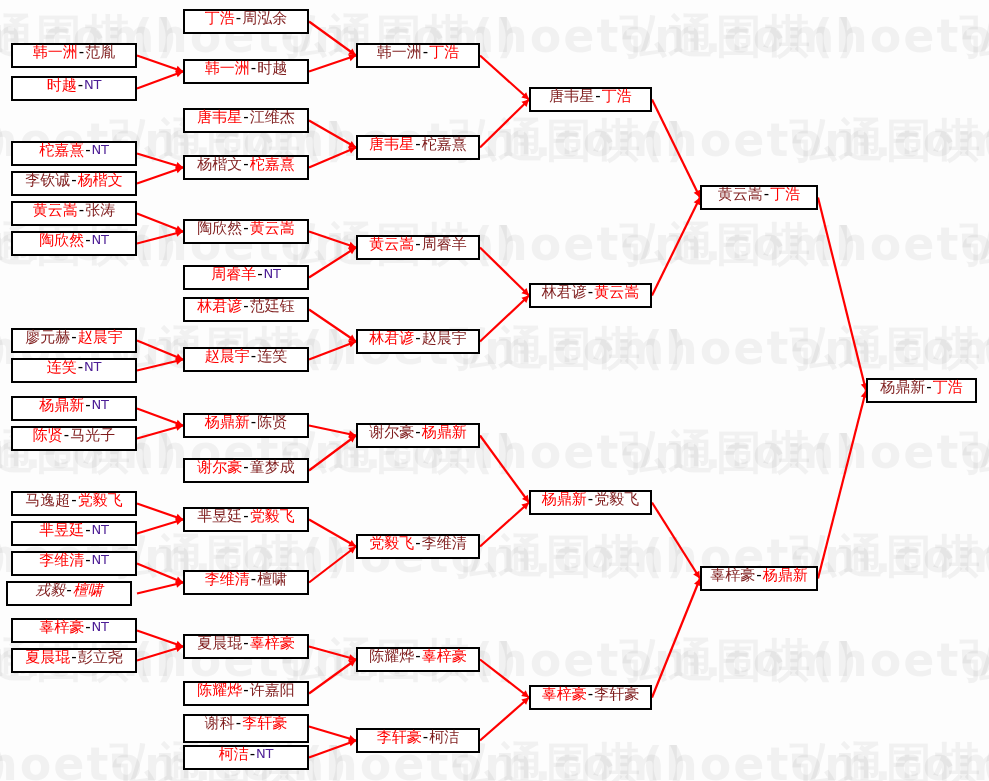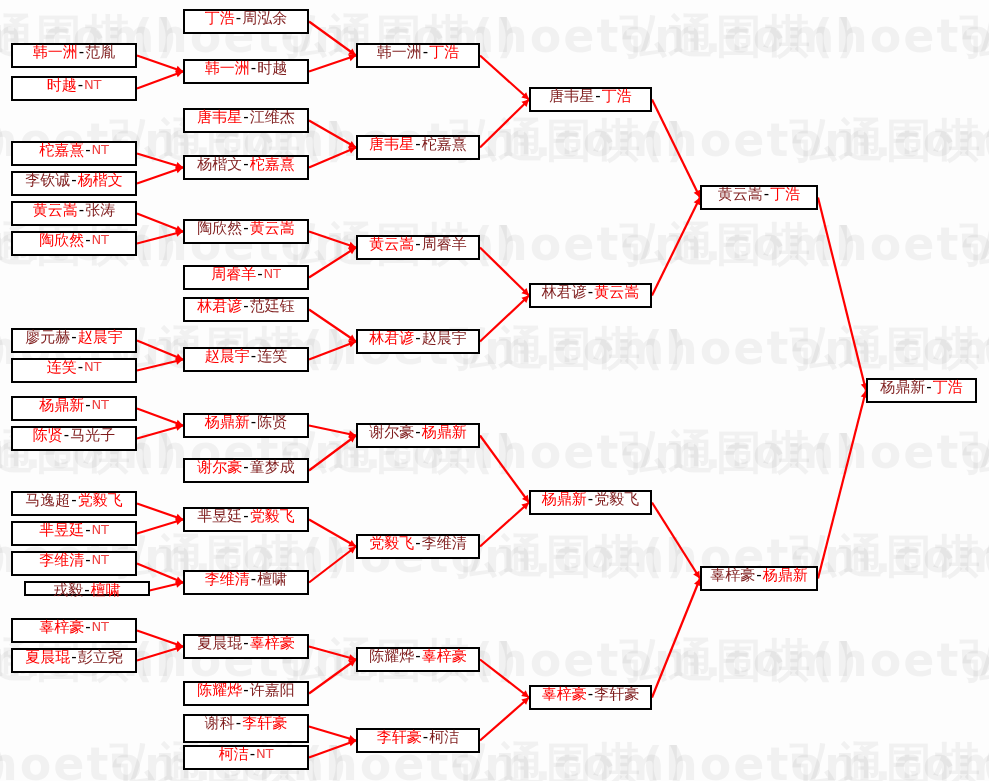--- a/index.html
+++ b/index.html
@@ -26,21 +26,21 @@
   
   .box{position:absolute;z-index:2;box-sizing:border-box;
        background:#ffffff;border:2px solid #000000;
        display:flex;align-items:flex-start;justify-content:center;
        font-size:15px;line-height:1;white-space:nowrap;
        font-family:"DejaVu Sans","Liberation Sans",sans-serif;}
   .box .p{display:inline-block;}
   .win{color:#ff0000;}
   .los{color:#7f1d1d;}
   .dash{color:#000000;padding:0 1px;}
-  .nt{color:#ef4444;font-size:13px;letter-spacing:-.2px;}
+  .nt{color:#4c1d95;font-size:13px;letter-spacing:-.2px;}
 </style>
 </head>
 <body>
 
 <div id="stage">
   <div class="wm-layer" id="wm-layer">
       <div class="wm" style="left: -400px; top: 6px;">弘通围棋(hoetom.com)</div>
       <div class="wm" style="left: -60px; top: 6px;">弘通围棋(hoetom.com)</div>
       <div class="wm" style="left: 280px; top: 6px;">弘通围棋(hoetom.com)</div>
       <div class="wm" style="left: 620px; top: 6px;">弘通围棋(hoetom.com)</div>
@@ -234,21 +234,21 @@
       <div class="box" style="left: 11px; top: 521px; width: 126px; height: 25px;">
         <span class="p win">芈昱廷</span>
         <span class="dash">-</span>
         <span class="p los nt">NT</span>
       </div>
       <div class="box" style="left: 11px; top: 551px; width: 126px; height: 25px;">
         <span class="p win">李维清</span>
         <span class="dash">-</span>
         <span class="p los nt">NT</span>
       </div>
-      <div class="box" style="left: 24px; top: 581px; width: 126px; height: 15px;">
+      <div class="box" style="left: 6px; top: 581px; width: 126px; height: 25px; font-style: italic;">
         <span class="p los">戎毅</span>
         <span class="dash">-</span>
         <span class="p win">檀啸</span>
       </div>
       <div class="box" style="left: 11px; top: 618px; width: 126px; height: 25px;">
         <span class="p win">辜梓豪</span>
         <span class="dash">-</span>
         <span class="p los nt">NT</span>
       </div>
       <div class="box" style="left: 11px; top: 648px; width: 126px; height: 25px;">

